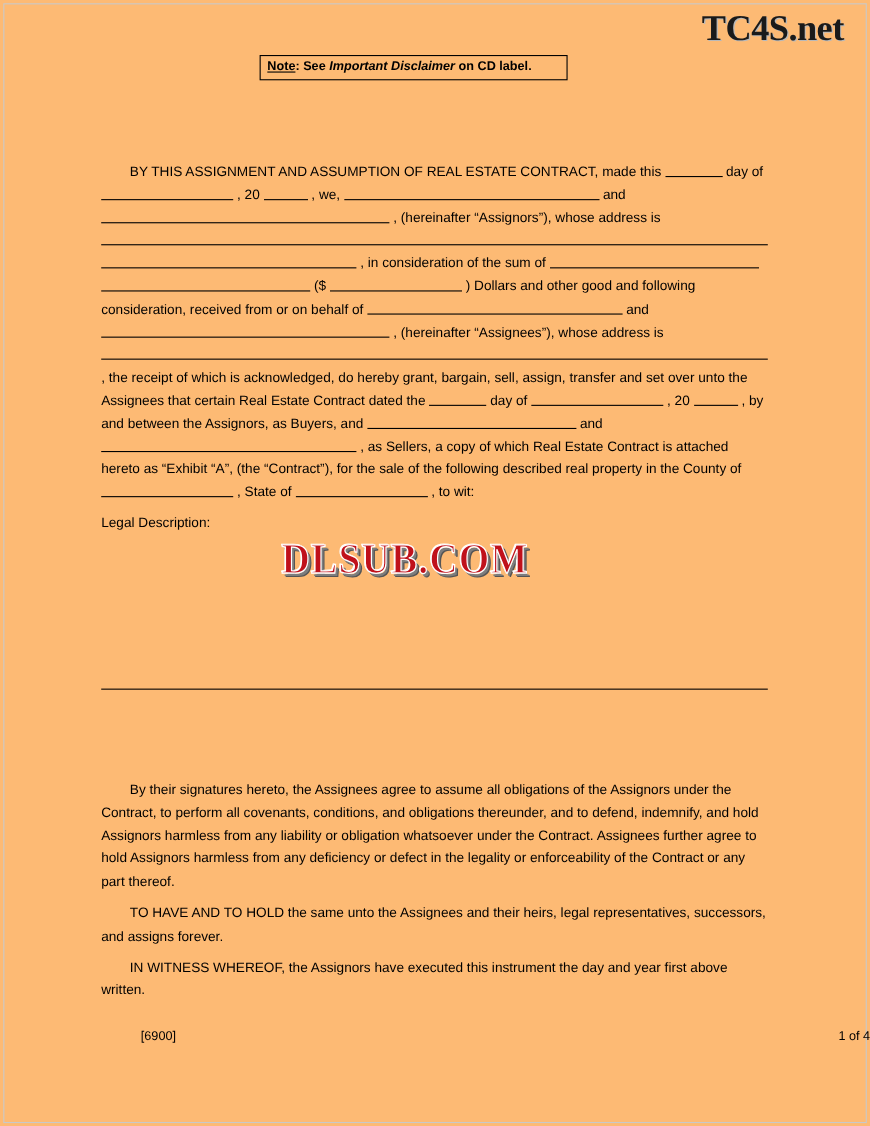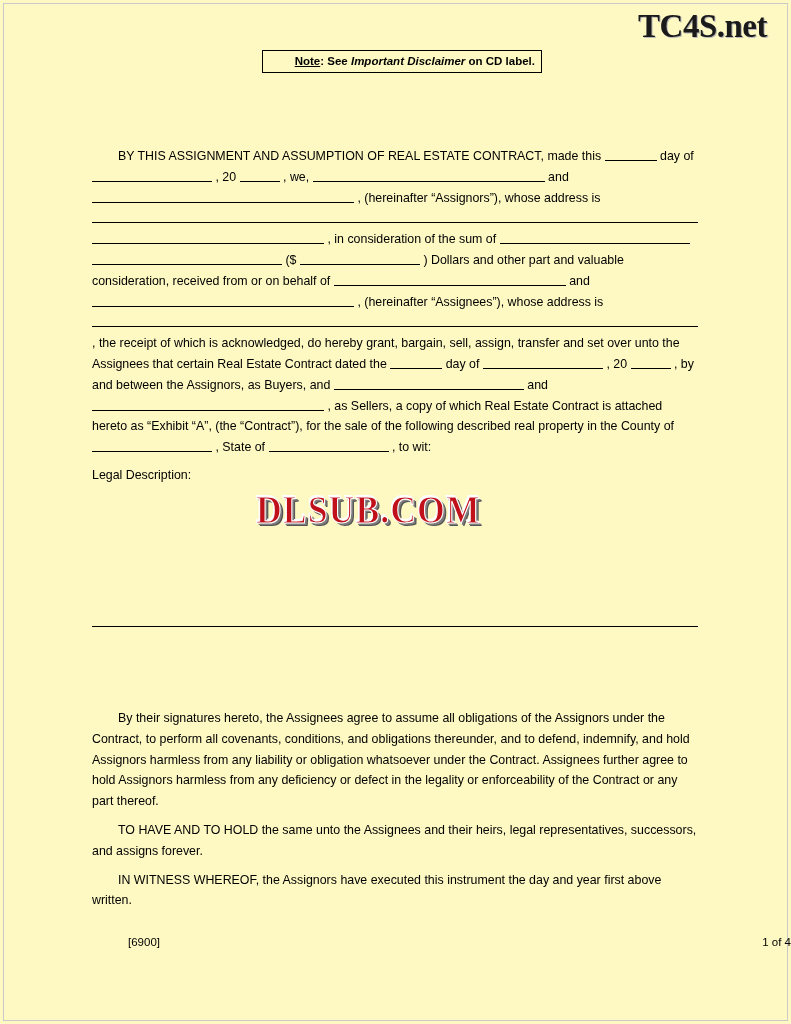--- a/index.html
+++ b/index.html
@@ -7,21 +7,21 @@
     padding: 0;
     background: #ffffff;
   }
   body {
     font-family: "Liberation Sans", sans-serif;
   }
   .page {
     position: relative;
     width: 791px;
     height: 1024px;
-    background: #fef9c3;
+    background: #fdba74;
     overflow: hidden;
     box-sizing: border-box;
   }
   .page-border {
     position: absolute;
     left: 3px;
     top: 3px;
     right: 3px;
     bottom: 3px;
     border: 1px solid #c9c9c9;
@@ -37,27 +37,27 @@
     font-weight: bold;
     font-size: 33px;
     color: #1a1a1a;
     letter-spacing: -0.5px;
     text-shadow: 1px 1px 0 #b9b9b9;
   }
 
   
   .note-box {
     position: absolute;
-    left: 262px;
+    left: 236px;
     top: 50px;
     width: 280px;
     border: 1px solid #000;
     padding: 4px 6px 5px 6px;
     box-sizing: border-box;
-    text-align: right;
+    text-align: left;
     font-size: 11.5px;
     color: #000;
   }
   .note-box .u { text-decoration: underline; font-weight: bold; }
   .note-box .it { font-style: italic; font-weight: bold; }
   .note-box .bold { font-weight: bold; }
 
   
   .doc-title {
     position: absolute;
@@ -216,21 +216,21 @@
       <span>and</span>
       <span class="fill f-xxl"></span>
       <span>, (hereinafter “Assignors”), whose address is</span>
       <span class="fill f-full"></span>
       <span class="fill f-xl"></span>
       <span>, in consideration of the sum of</span>
       <span class="fill f-l"></span>
       <span class="fill f-l"></span>
       <span>($</span>
       <span class="fill f-m"></span>
-      <span>) Dollars and other part and valuable</span>
+      <span>) Dollars and other good and following</span>
       <span>consideration, received from or on behalf of</span>
       <span class="fill f-xl"></span>
       <span>and</span>
       <span class="fill f-xxl"></span>
       <span>, (hereinafter “Assignees”), whose address is</span>
       <span class="fill f-full"></span>
       <span>,</span>
       <span>the receipt of which is acknowledged, do hereby grant, bargain, sell, assign, transfer and set over</span>
       <span>unto the Assignees that certain Real Estate Contract dated the</span>
       <span class="fill f-xs"></span>

